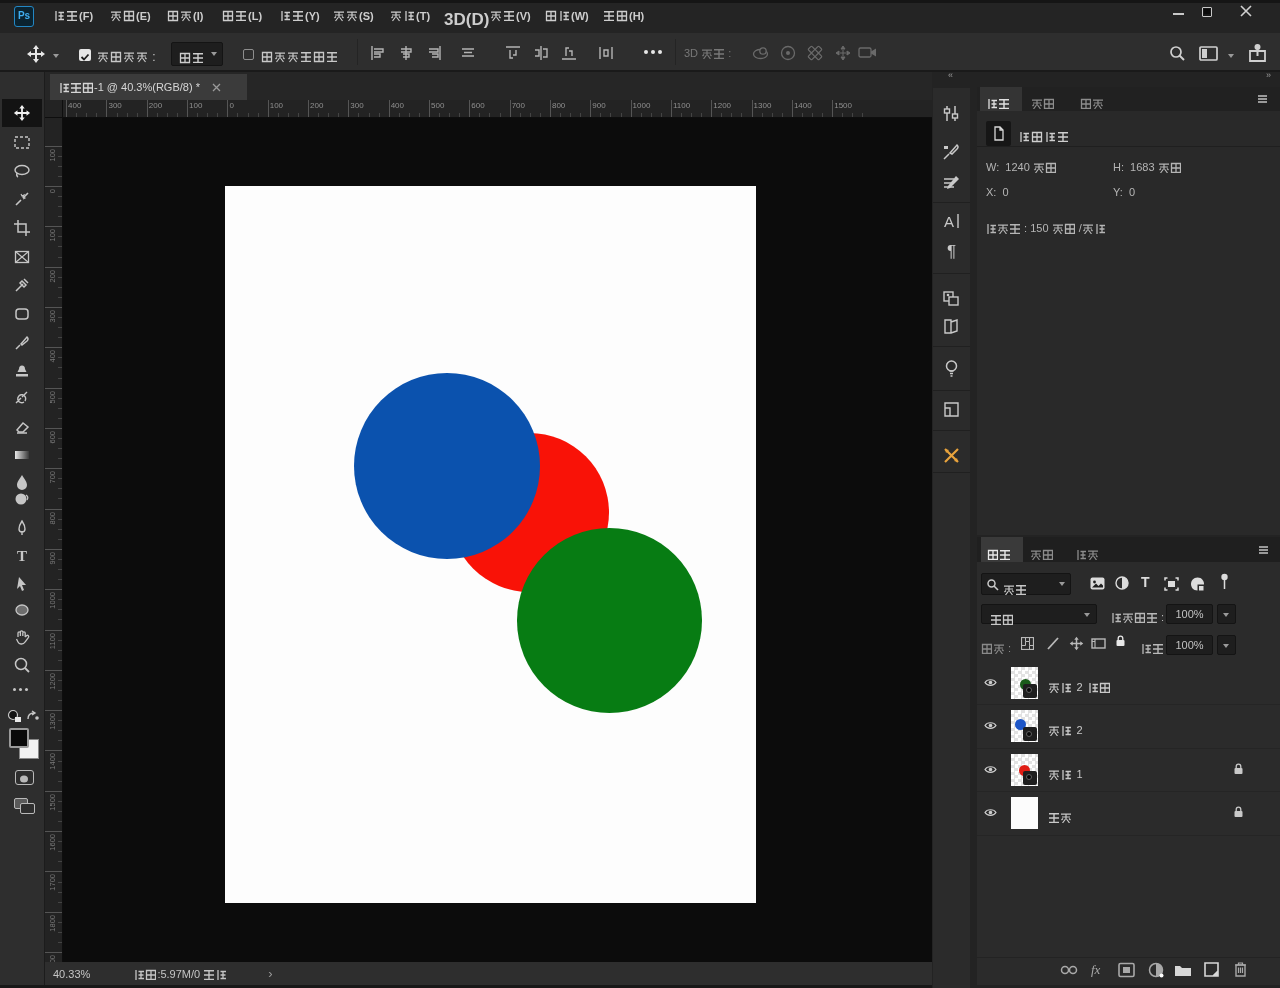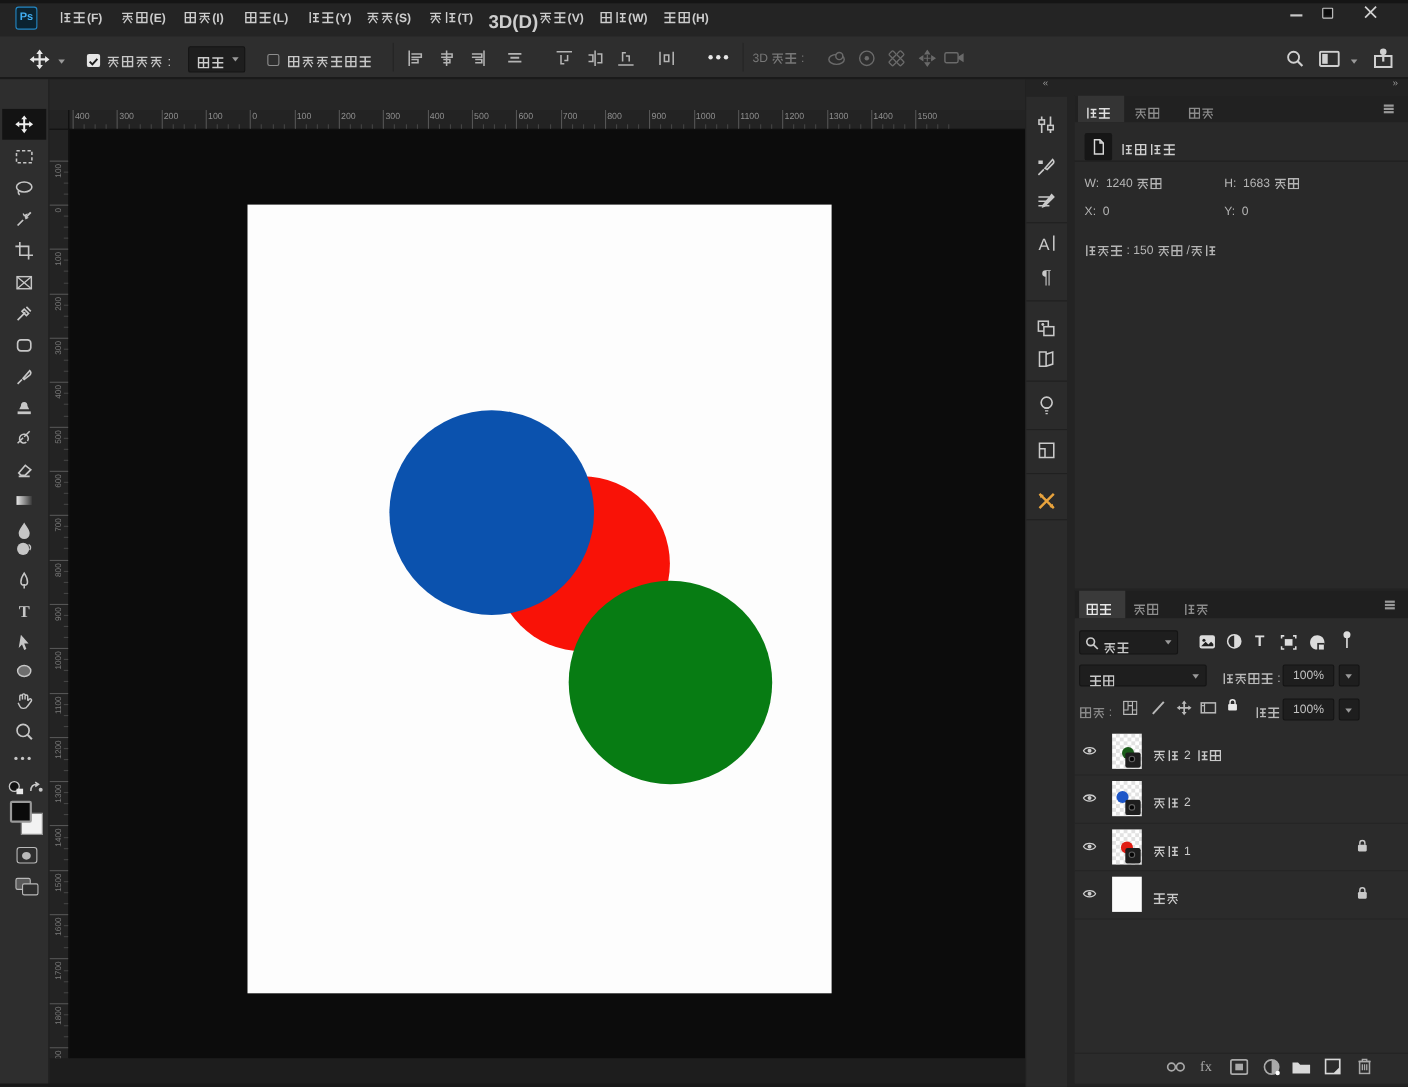--- a/index.html
+++ b/index.html
@@ -305,20 +305,29 @@
       <div class="ab" style="left:19px;top:667px;width:20px;height:20px;background:#f2f2f2;border:1px solid #888"></div>
       <div class="ab" style="left:9px;top:656px;width:20px;height:20px;background:#0a0a0a;border:2px solid #9a9a9a;border-radius:2px"></div>
       <div class="ab" style="left:15px;top:698px;width:19px;height:15px;border:1.5px solid #b9b9b9;border-radius:3px"><svg width="16" height="12">
           <ellipse cx="8" cy="6" rx="4" ry="3.5" fill="#b9b9b9"></ellipse>
         </svg></div>
       <div class="ab" style="left:14px;top:726px;width:14px;height:11px;border:1.5px solid #b9b9b9;border-radius:2px;background:#5a5a5a"></div>
       <div class="ab" style="left:20px;top:731px;width:15px;height:11px;border:1.5px solid #b9b9b9;border-radius:2px;background:#2e2e2e"></div>
     </div>
 
   <div class="ab" style="left:45px;top:72px;width:887px;height:28px;background:#262626"></div>
+  <div class="ab" style="left:50px;top:74px;width:197px;height:26px;background:#3b3b3b;color:#d6d6d6;font-size:11px;line-height:26px"><span class="h11" style="margin-left:8px;color:#d6d6d6"><svg class="h">
+          <use href="#hc"></use>
+        </svg><svg class="h">
+          <use href="#ha"></use>
+        </svg><svg class="h">
+          <use href="#hb"></use>
+        </svg></span><span style="color:#d6d6d6;font-size:11px">-1 @ 40.3%(RGB/8) *</span><svg style="margin-left:12px;vertical-align:-1px" width="9" height="9">
+        <path d="M1,1 L8,8 M8,1 L1,8" stroke="#9a9a9a" stroke-width="1.3"></path>
+      </svg></div>
   <div id="hruler" class="ab" style="left:63px;top:100px;width:869px;height:18px;background:#232323;border-bottom:1px solid #0e0e0e;overflow:hidden">
       <div class="ab" style="left:3.1200000000000045px;top:0;width:1px;height:18px;background:#555"></div>
       <div class="ab" style="left:5.1200000000000045px;top:1px;font-size:8px;color:#8f8f8f">400</div>
       <div class="ab" style="left:13.200000000000005px;top:13px;width:1px;height:5px;background:#444"></div>
       <div class="ab" style="left:23.280000000000005px;top:13px;width:1px;height:5px;background:#444"></div>
       <div class="ab" style="left:33.36000000000001px;top:13px;width:1px;height:5px;background:#444"></div>
       <div class="ab" style="left:43.44px;top:0;width:1px;height:18px;background:#555"></div>
       <div class="ab" style="left:45.44px;top:1px;font-size:8px;color:#8f8f8f">300</div>
       <div class="ab" style="left:53.519999999999996px;top:13px;width:1px;height:5px;background:#444"></div>
       <div class="ab" style="left:63.599999999999994px;top:13px;width:1px;height:5px;background:#444"></div>
@@ -519,20 +528,33 @@
       <div class="ab" style="left:0;top:834.08px;width:18px;height:1px;background:#555"></div>
       <div class="ab" style="left:3px;top:837.08px;font-size:7.5px;color:#7a7a7a;writing-mode:vertical-rl;transform:rotate(180deg)">1900</div>
     </div>
 
   <div class="ab" style="left:63px;top:118px;width:869px;height:844px;background:#0c0c0c"></div>
   <div class="ab" style="left:225px;top:186px;width:531px;height:717px;background:#fdfdfd"></div>
   <div class="ab" style="left:450px;top:433px;width:159px;height:159px;border-radius:50%;background:#f91207"></div>
   <div class="ab" style="left:354px;top:373px;width:186px;height:186px;border-radius:50%;background:#0b52ae"></div>
   <div class="ab" style="left:517px;top:528px;width:185px;height:185px;border-radius:50%;background:#077c13"></div>
 
+  <div class="ab" style="left:45px;top:962px;width:887px;height:23px;background:#2e2e2e;color:#c5c5c5;font-size:11px;line-height:23px">
+    <span style="margin-left:8px">40.33%</span>
+    <span class="h11" style="margin-left:40px;color:#c5c5c5"><svg class="h">
+          <use href="#hc"></use>
+        </svg><svg class="h">
+          <use href="#hb"></use>
+        </svg></span><span>:5.97M/0 </span><span class="h11" style="color:#c5c5c5"><svg class="h">
+          <use href="#ha"></use>
+        </svg><svg class="h">
+          <use href="#hc"></use>
+        </svg></span>
+    <span style="margin-left:38px;color:#9a9a9a;font-size:13px">›</span>
+  </div>
   <div class="ab" style="left:0;top:985px;width:1280px;height:3px;background:#181818"></div>
 
   <div class="ab" style="left:932px;top:72px;width:348px;height:916px;background:#232323"></div>
   <div class="ab" style="left:948px;top:70px;color:#9a9a9a;font-size:9px">«</div>
   <div class="ab" style="left:1266px;top:70px;color:#9a9a9a;font-size:9px">»</div>
   <div class="ab" style="left:933px;top:88px;width:37px;height:900px;background:#2b2b2b"></div>
   <div id="strip" class="ab" style="left:933px;top:88px;width:37px;height:560px">
       <div class="ab" style="left:9px;top:16px;width:19px;height:19px"><svg width="19" height="19">
           <path d="M5,2 V17 M13,2 V17" stroke="#c9c9c9" stroke-width="1.5"></path>
           <rect x="2.5" y="5" width="5" height="4" fill="#2b2b2b" stroke="#c9c9c9" stroke-width="1.4"></rect>
@@ -818,21 +840,21 @@
       <svg class="ab" style="left:1233px;top:806.4px" width="11" height="13" viewBox="0 0 11 13">
         <use href="#lock" color="#c9c9c9"></use>
       </svg>
     </div>
   <div id="lbottom">
       <div class="ab" style="left:977px;top:957px;width:303px;height:28px;background:#2b2b2b;border-top:1px solid #232323"></div>
       <svg class="ab" style="left:1060px;top:965px" width="19" height="10">
         <circle cx="5" cy="5" r="3.5" fill="none" stroke="#a9a9a9" stroke-width="1.5"></circle>
         <circle cx="13" cy="5" r="3.5" fill="none" stroke="#a9a9a9" stroke-width="1.5"></circle>
       </svg>
-      <div class="ab" style="left:1091px;top:962px;color:#a9a9a9;font-size:13px;font-family:'Liberation Serif'">fx</div>
+      <div class="ab" style="left:1091px;top:962px;color:#a9a9a9;font-size:13px;font-style:italic;font-family:'Liberation Serif'">fx</div>
       <svg class="ab" style="left:1118px;top:962px" width="17" height="16">
         <rect x="1" y="1.5" width="15" height="13" rx="1.5" fill="none" stroke="#a9a9a9" stroke-width="1.6"></rect>
         <rect x="5" y="5" width="7" height="6" fill="#a9a9a9"></rect>
       </svg>
       <svg class="ab" style="left:1148px;top:962px" width="17" height="17">
         <circle cx="8" cy="8" r="6.5" fill="none" stroke="#a9a9a9" stroke-width="1.5"></circle>
         <path d="M8,1.5 a6.5,6.5 0 0 1 0,13 Z" fill="#a9a9a9"></path>
         <circle cx="13.5" cy="13.5" r="2" fill="#fff"></circle>
       </svg>
       <svg class="ab" style="left:1174px;top:963px" width="18" height="14">

